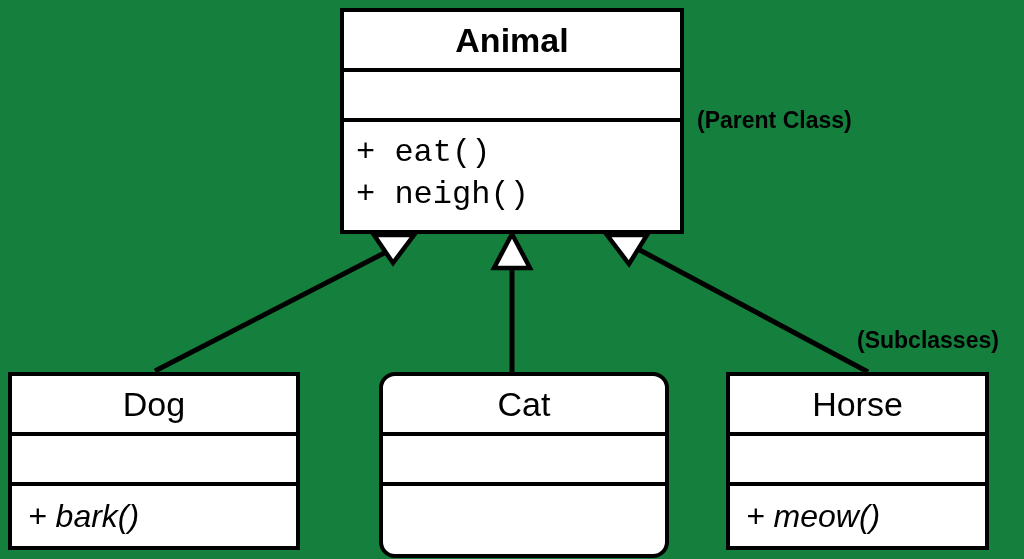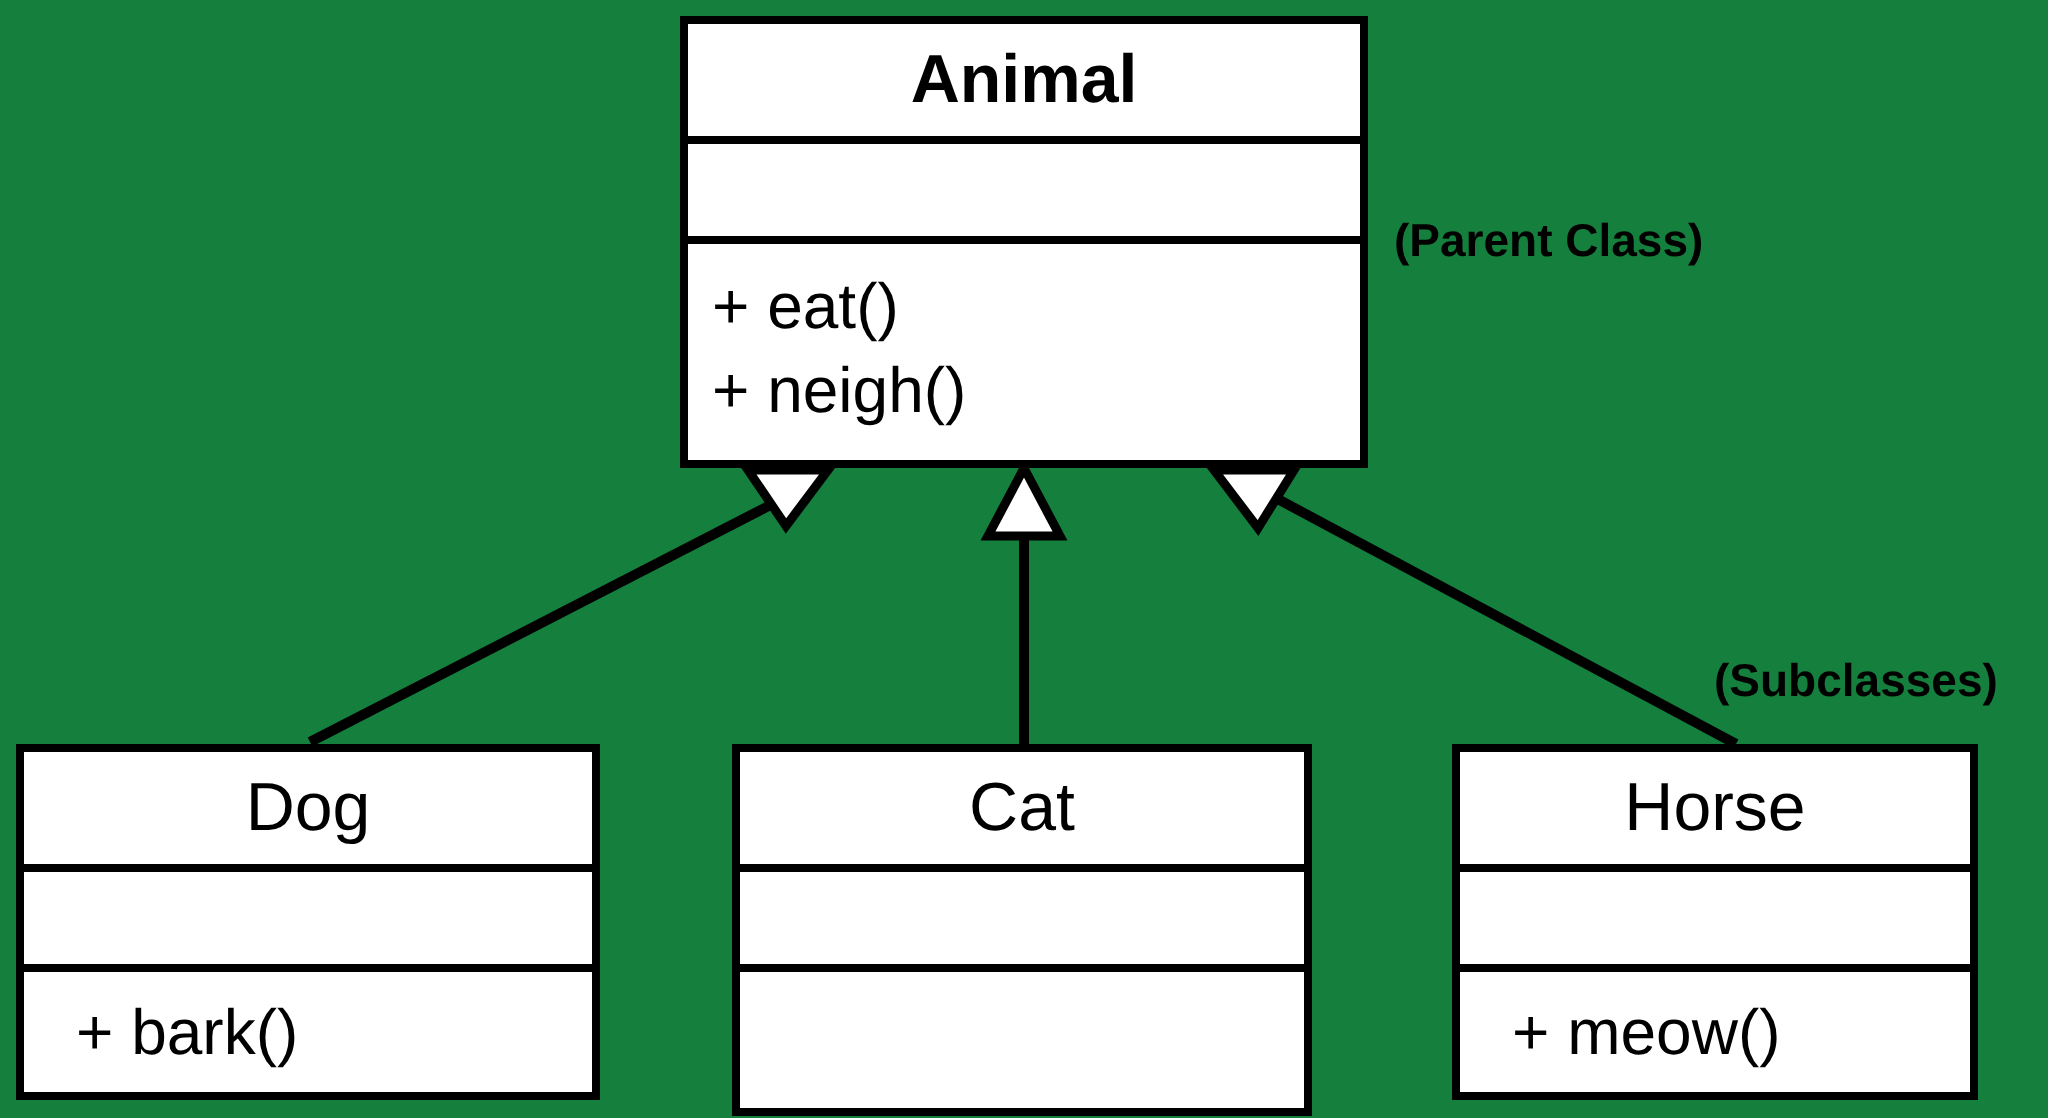--- a/index.html
+++ b/index.html
@@ -56,31 +56,32 @@
     height: 50px;
     flex: 0 0 auto;
   }
   .section-methods {
     flex: 1 1 auto;
     font-size: 32px;
   }
   
   .box-animal { left: 340px; top: 8px; width: 344px; height: 226px; }
   .box-animal .section-title { height: 60px; font-weight: bold; flex: 0 0 auto; }
-  .box-animal .section-methods { padding: 10px 0 12px 12px; line-height: 42px; }
+  .box-animal .section-methods { padding: 10px 0 12px 12px; line-height: 42px; font-family: Liberation Mono, monospace; }
   
   .box-sub .section-title { height: 60px; font-weight: normal; flex: 0 0 auto; }
   .box-sub .section-methods {
     display: flex;
     flex-direction: column;
     justify-content: center;
-    padding-left: 26px;
+    padding-left: 16px;
+    font-style: italic;
   }
   .box-dog   { left: 8px;   top: 372px; width: 292px; height: 178px; justify-content: center; }
-  .box-cat   { left: 366px; top: 372px; width: 290px; height: 186px; }
+  .box-cat   { left: 379px; top: 372px; width: 290px; height: 186px; border-radius: 16px; }
   .box-horse { left: 726px; top: 372px; width: 263px; height: 178px; }
   .annotation {
     position: absolute;
     font-size: 23px;
     line-height: 34px;
     white-space: nowrap;
     font-weight: bold;
   }
   .note-parent { left: 697px; top: 103px; }
   .note-sub   { left: 857px; top: 323px; }

